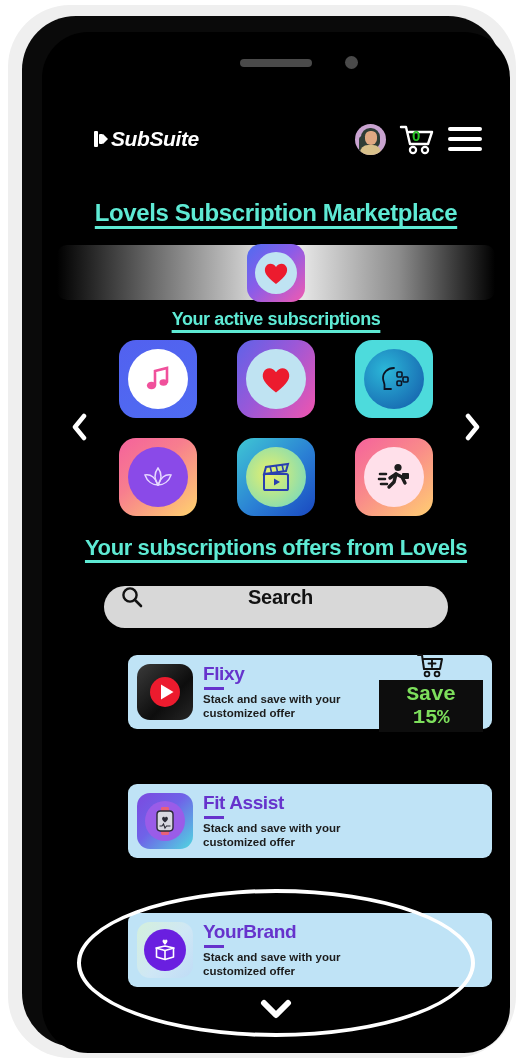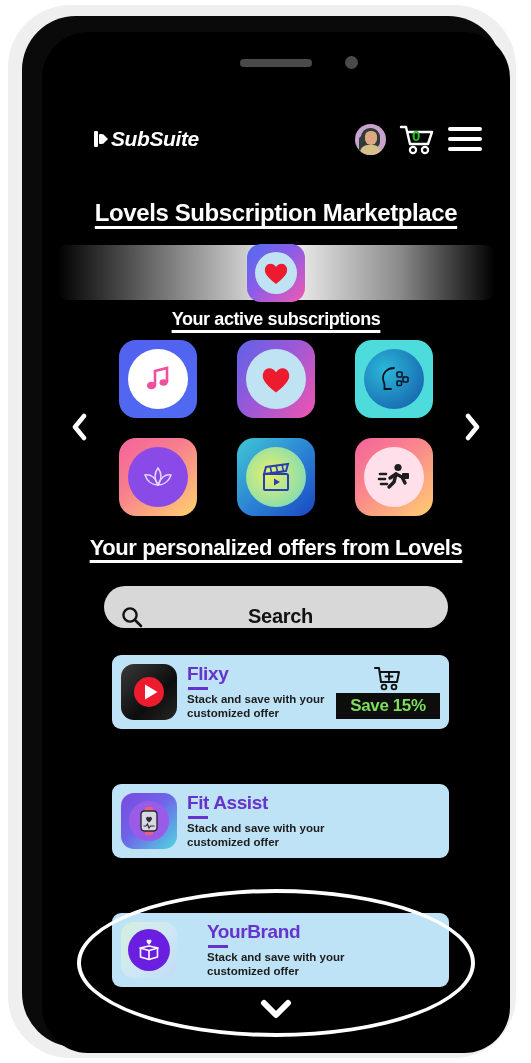--- a/index.html
+++ b/index.html
@@ -98,21 +98,21 @@
   .cart-count {
     position: absolute; left: 13px; top: 3px;
     color: #26c425; font-size: 15px; font-weight: 700;
     font-family: "Liberation Sans", sans-serif;
   }
   .hamburger { display: flex; flex-direction: column; gap: 6px; width: 34px; }
   .hamburger span { display: block; height: 4px; background: #fff; border-radius: 2px; }
 
   
   .section-title {
-    color: #ffffff; text-align: center; font-weight: 700;
+    color: #5eead4; text-align: center; font-weight: 700;
     text-decoration: underline; text-underline-offset: 5px;
     text-decoration-thickness: 3px;
     letter-spacing: -0.4px;
   }
   .title-main { position: absolute; top: 167px; left: 0; width: 468px; font-size: 24px; }
   .title-active { position: absolute; top: 277px; left: 0; width: 468px; font-size: 18px; }
   .title-offers { position: absolute; top: 503px; left: 0; width: 468px; font-size: 22px; }
 
   
   .banner {
@@ -154,40 +154,40 @@
   .tile-disc {
     width: 60px; height: 60px; border-radius: 50%;
     display: flex; align-items: center; justify-content: center;
   }
 
   
   .search-bar {
     position: absolute; left: 62px; top: 554px;
     width: 344px; height: 42px; border-radius: 21px;
     background: #d8d8d8;
-    display: flex; align-items: flex-end;
+    display: flex; align-items: flex-start;
   }
   .search-ic { margin-left: 17px; width: 22px; height: 22px; }
   .search-label {
     flex: 1; text-align: center; margin-right: 30px;
     color: #121212; font-size: 20px; font-weight: 700;
     letter-spacing: -0.3px;
   }
 
   
   .offer-card {
-    position: absolute; left: 70px;
-    width: 337px; height: 74px;
+    position: absolute; left: 86px;
+    width: 364px; height: 74px;
     background: #bfe3f6; border-radius: 9px;
     display: flex; align-items: center;
     padding: 0 9px;
   }
   .card-1 { top: 623px; }
   .card-2 { top: 752px; }
-  .card-3 { top: 881px; gap: 20px; }
+  .card-3 { top: 881px; }
   .offer-icon {
     width: 56px; height: 56px; border-radius: 13px;
     display: flex; align-items: center; justify-content: center;
     flex-shrink: 0; overflow: hidden; position: relative;
   }
   .offer-text { margin-left: 10px; width: 168px; }
   .offer-name {
     font-size: 19px; font-weight: 700; color: #6633cc;
     letter-spacing: -0.4px; line-height: 1.05;
   }
@@ -198,23 +198,23 @@
   .offer-desc {
     font-size: 11.5px; color: #1c1c1c; line-height: 1.22; font-weight: 700;
   }
   .offer-right {
     margin-left: auto; display: flex; flex-direction: column;
     align-items: center; width: 104px;
   }
   .cart-add { width: 30px; height: 26px; margin-bottom: 1px; }
   .save-badge {
     background: #0d0d0d; color: #7ddf5c;
-    font-size: 17px; font-weight: 700;
+    font-size: 21px; font-weight: 700;
     padding: 3px 7px; letter-spacing: -0.4px;
-    width: 104px; text-align: center;
+    width: 104px; text-align: center; font-family: Liberation Mono, monospace;
   }
 
   
   .highlight-ellipse {
     position: absolute; left: 35px; top: 857px;
     width: 398px; height: 148px;
     border: 4px solid #fff; border-radius: 50%;
     pointer-events: none;
   }
   .bottom-chev {
@@ -357,21 +357,21 @@
                   <path d="M20 13 L18 21 L13 26" stroke="#1d1d1d" stroke-width="3.4" fill="none" stroke-linecap="round" stroke-linejoin="round"></path>
                   <rect x="26" y="12" width="7" height="6" rx="1" fill="#1d1d1d"></rect>
                   <path d="M4 13 H10 M3 18 H9 M5 23 H11" stroke="#1d1d1d" stroke-width="2.6" stroke-linecap="round"></path>
                 </svg>
               </div>
             </div>
 
           </div>
         </div>
 
-        <div class="section-title title-offers">Your personalized offers from Lovels</div>
+        <div class="section-title title-offers">Your subscriptions offers from Lovels</div>
 
         <div class="search-bar">
           <span class="search-ic">
             <svg width="22" height="22" viewBox="0 0 22 22">
               <circle cx="9" cy="9" r="6.6" stroke="#121212" stroke-width="2.4" fill="none"></circle>
               <path d="M14 14 L20 20" stroke="#121212" stroke-width="2.6" stroke-linecap="round"></path>
             </svg>
           </span>
           <span class="search-label" placeholder="Search">Search</span>
         </div>

